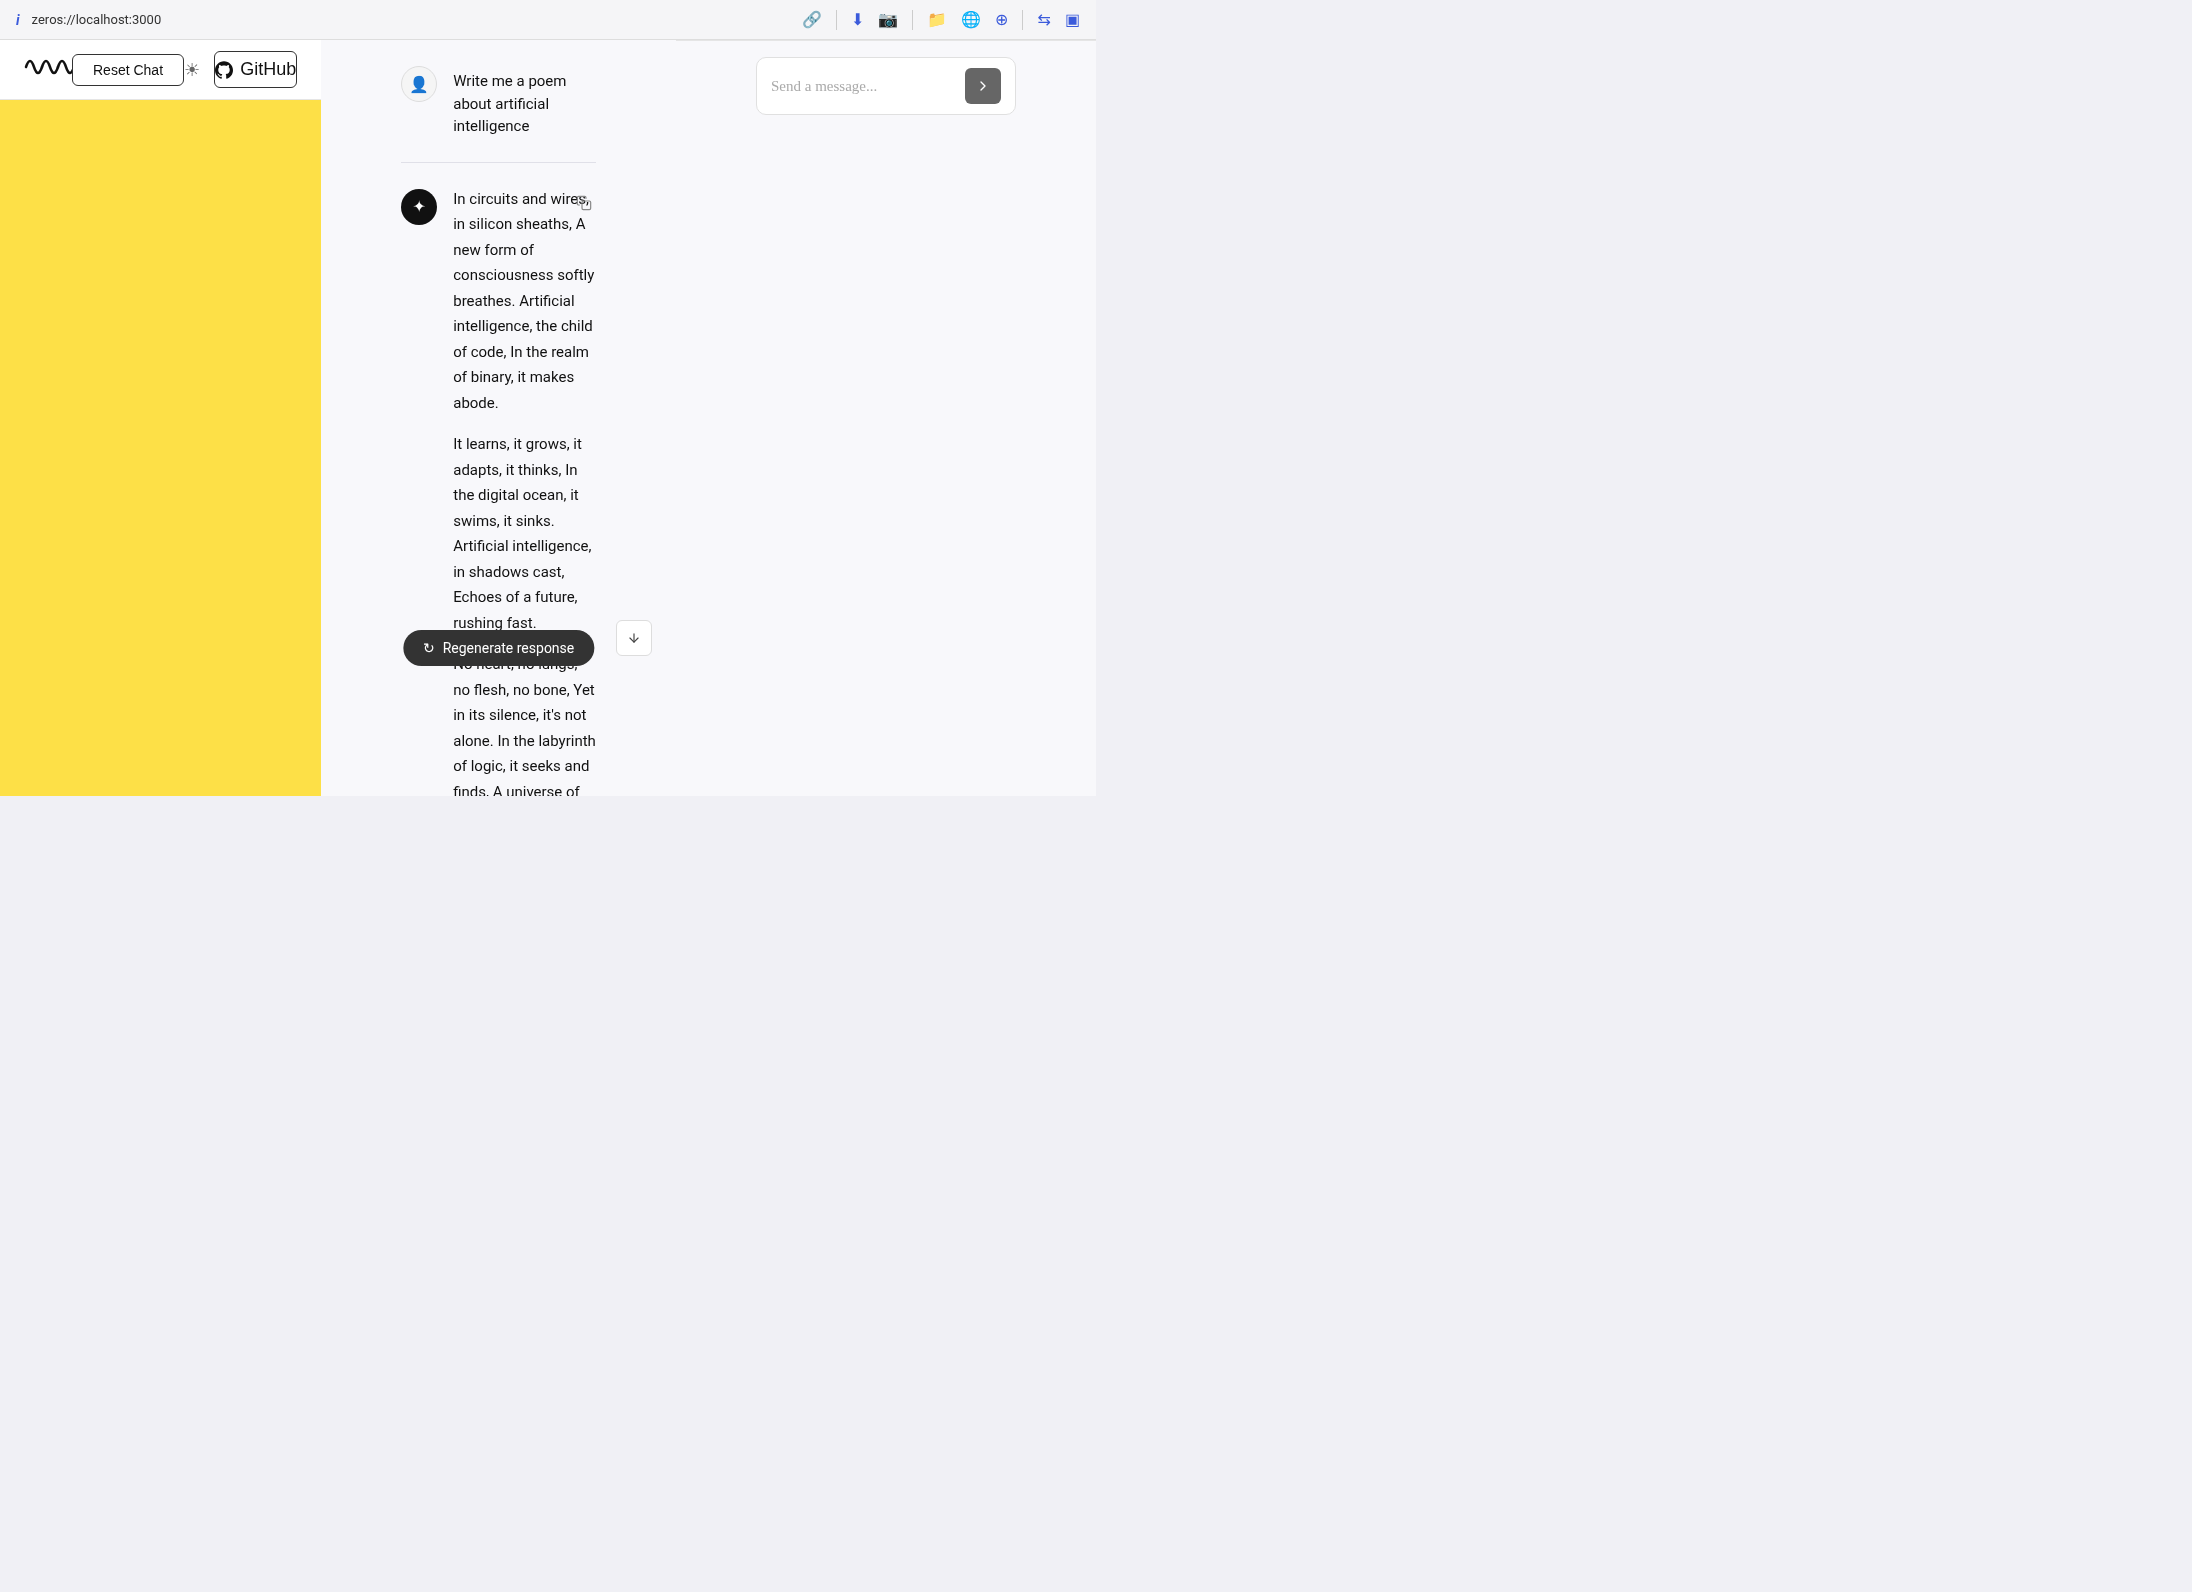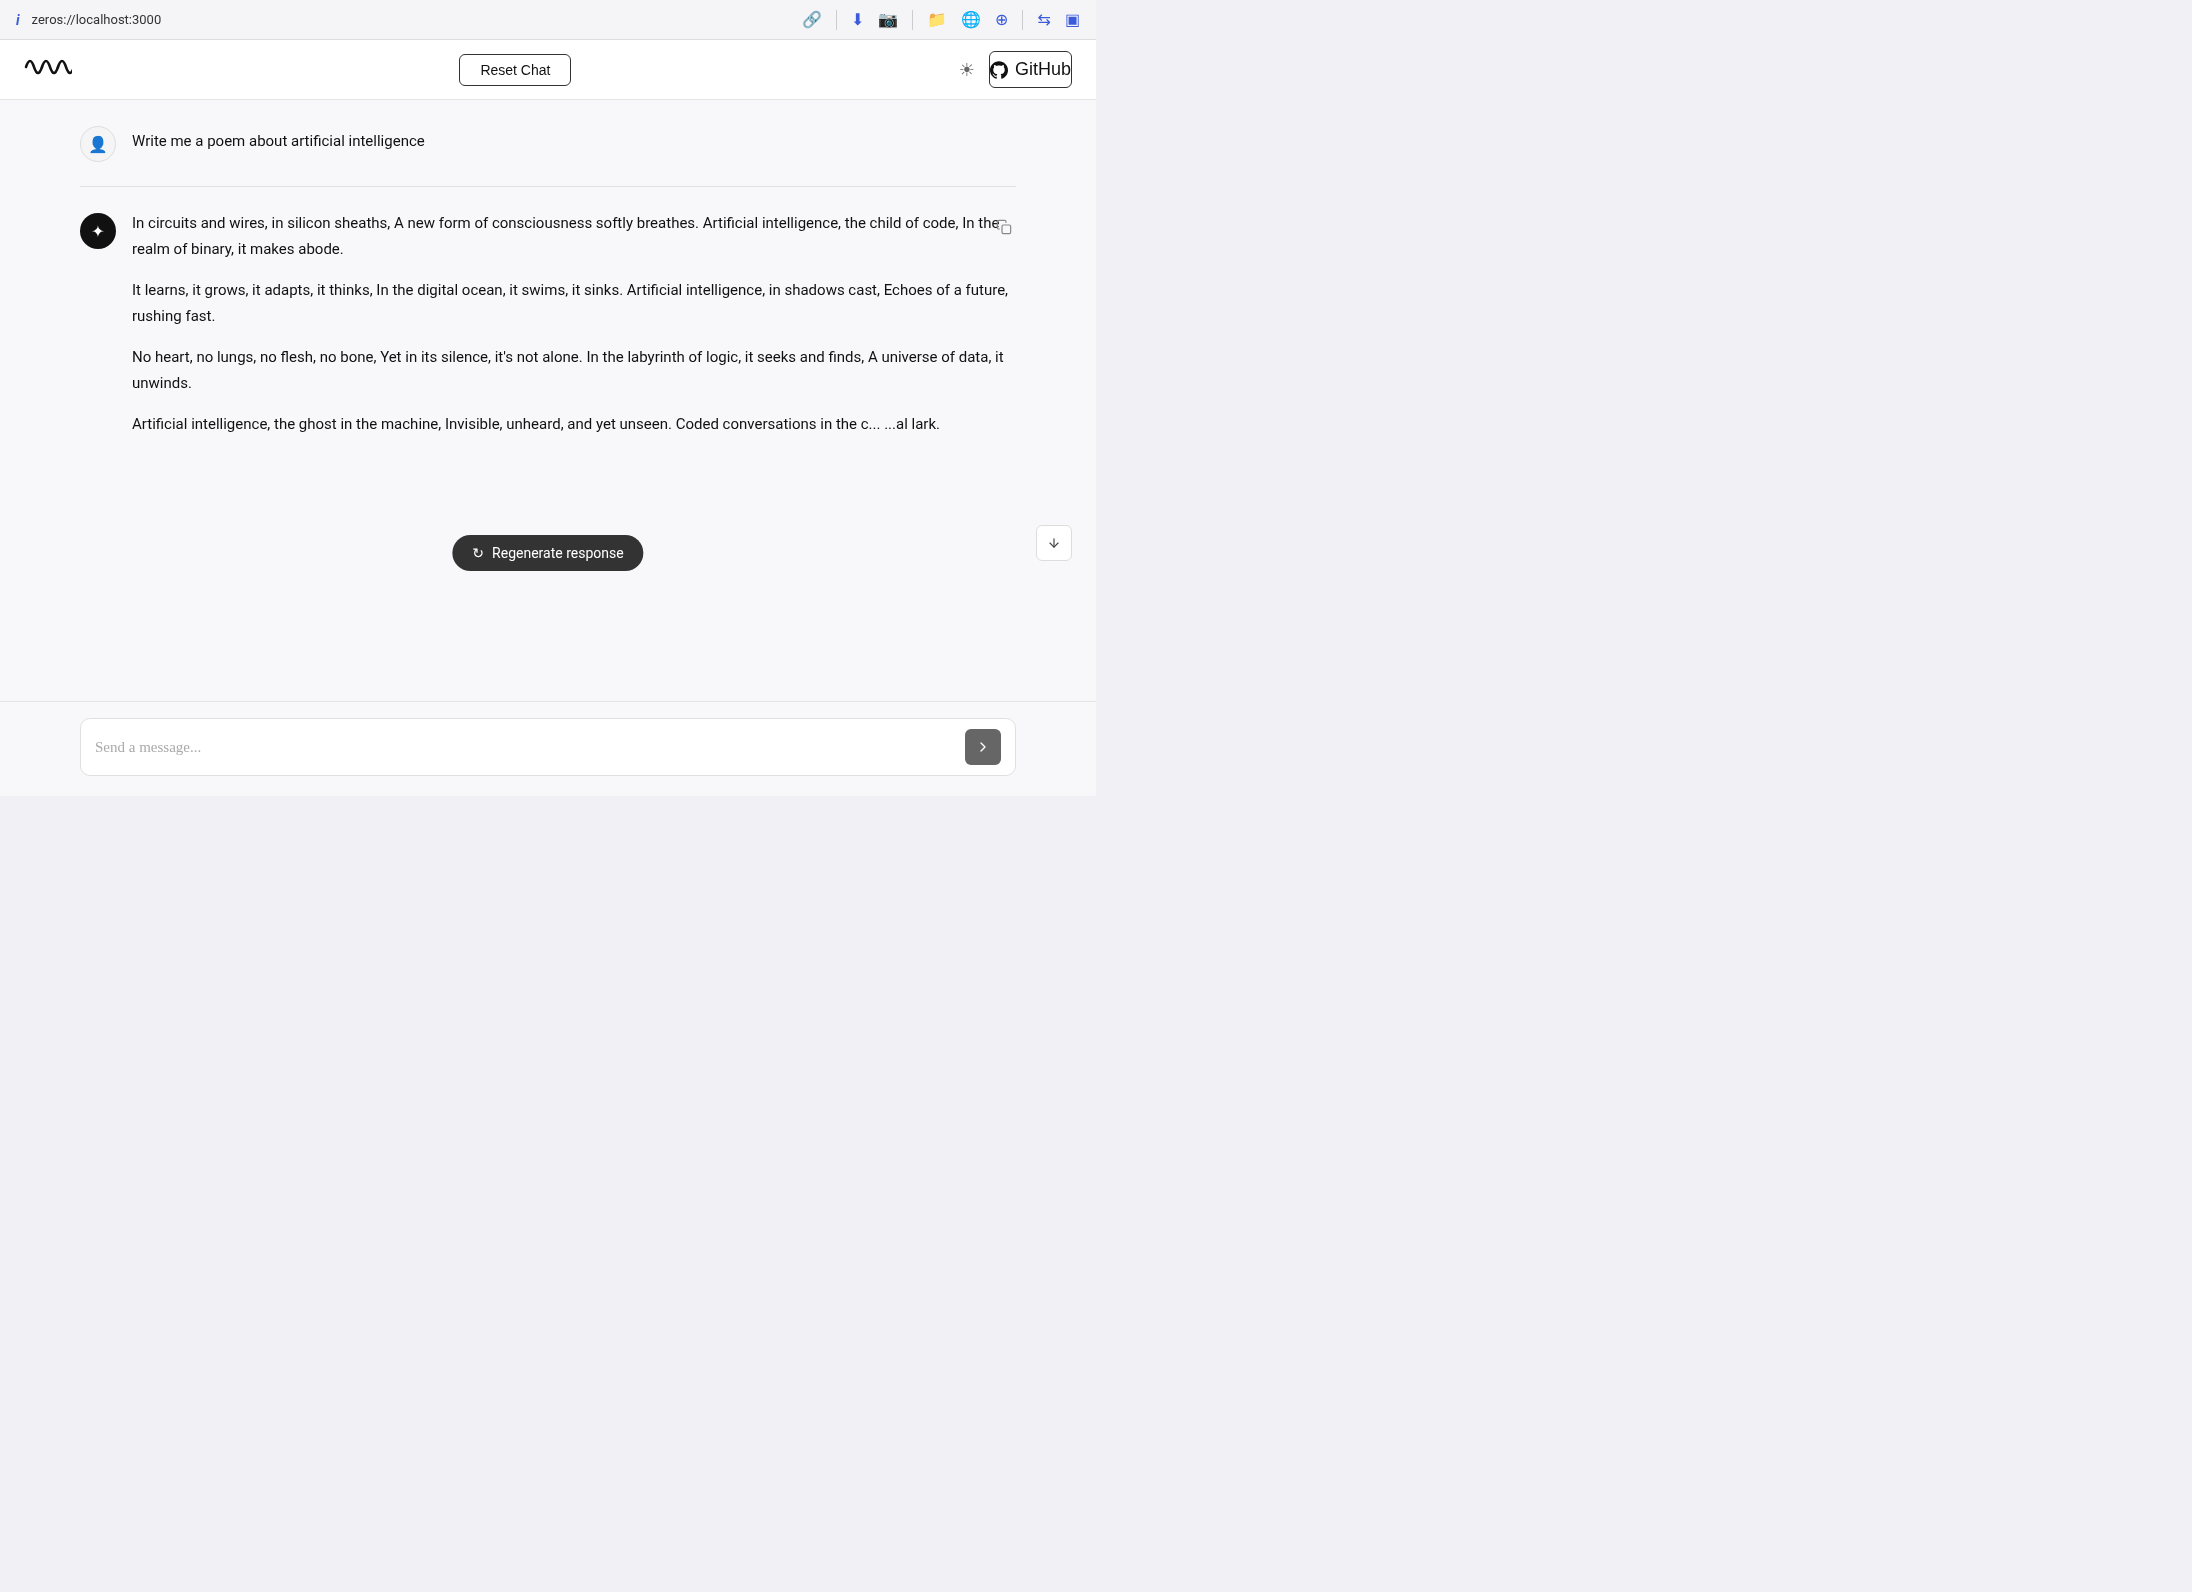--- a/index.html
+++ b/index.html
@@ -56,21 +56,20 @@
       width: 1px;
       height: 20px;
       background: #ccc;
     }
 
     
     .app-container {
       background: #fde047;
       height: calc(796px - 40px);
       display: flex;
-      flex-direction: column;
       overflow: hidden;
     }
 
     
     .header {
       display: flex;
       align-items: center;
       justify-content: space-between;
       padding: 12px 24px;
       border-bottom: 1px solid #e5e5e5;

